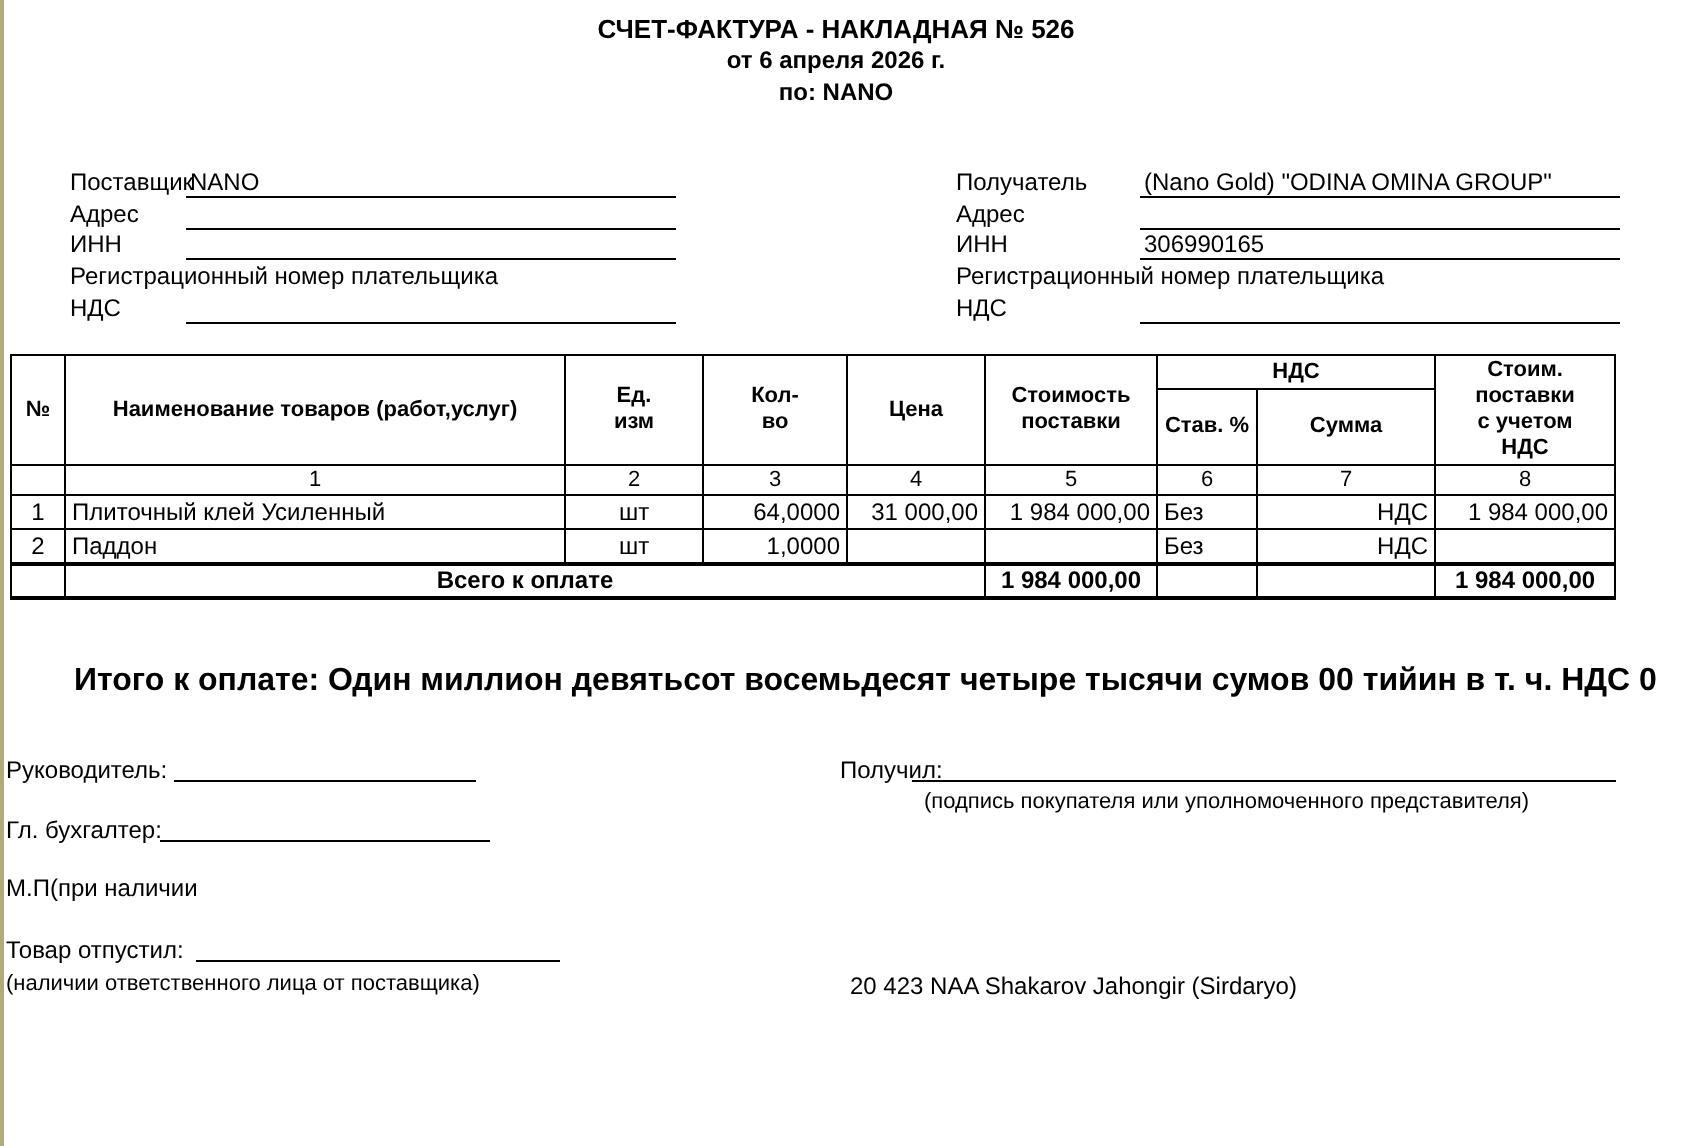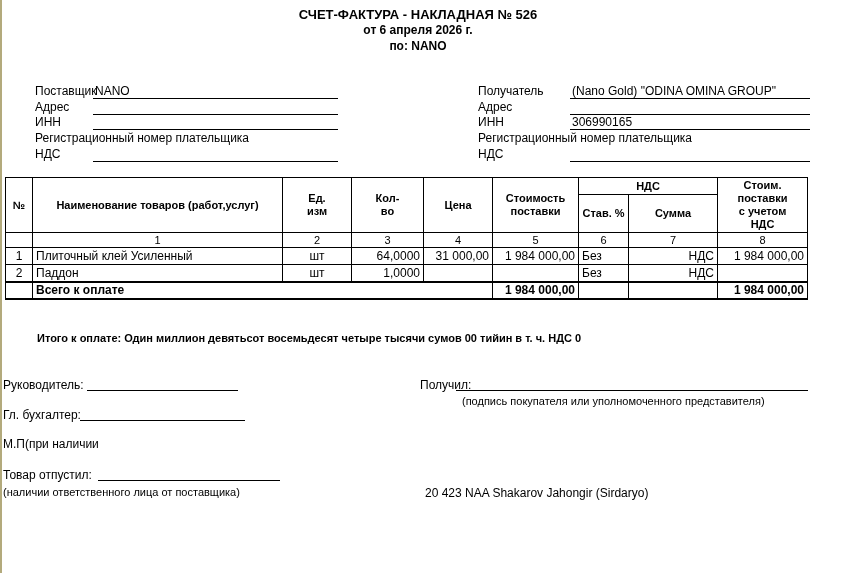--- a/index.html
+++ b/index.html
@@ -25,25 +25,25 @@
   table.inv { position:absolute; left:5px; top:177px; width:802px; border-collapse:collapse; table-layout:fixed; }
   table.inv td, table.inv th { border:1px solid #000; font-weight:normal; font-size:11px; padding:0 3px; overflow:hidden; }
   table.inv th { font-weight:bold; text-align:center; vertical-align:middle; white-space:pre-line; line-height:13px; }
   tr.r-vat   { height:17px; }
   tr.r-sub   { height:38px; }
   tr.r-dig   { height:15px; }
   tr.r-dig td{ text-align:center; line-height:14px; }
   tr.r-data  { height:17px; }
   tr.r-data td { font-size:12px; }
   tr.r-total { height:17px; }
-  tr.r-total td { border-top:2px solid #000; border-bottom:2px solid #000; font-weight:bold; font-size:12px; }
+  tr.r-total td { border-top:2px solid #000; border-bottom:2px solid #000; font-weight:bold; font-size:12px;text-align:center; }
   .ta-c { text-align:center; } .ta-r { text-align:right; } .ta-l { text-align:left; }
 
   
-  .summary { position:absolute; left:37px; top:332px; font-weight:bold; font-size:11px; white-space:nowrap; }
+  .summary { position:absolute; left:37px; top:332px; font-weight:bold; font-size:16px; white-space:nowrap; }
   .flabel { position:absolute; white-space:nowrap; font-size:12px; }
   .fline  { position:absolute; border-bottom:1px solid #000; height:13px; }
   .fcap   { position:absolute; font-size:11px; white-space:nowrap; }
 </style>
 </head>
 <body>
 
 <div class="page">
   <div class="edge-strip"></div>
 

